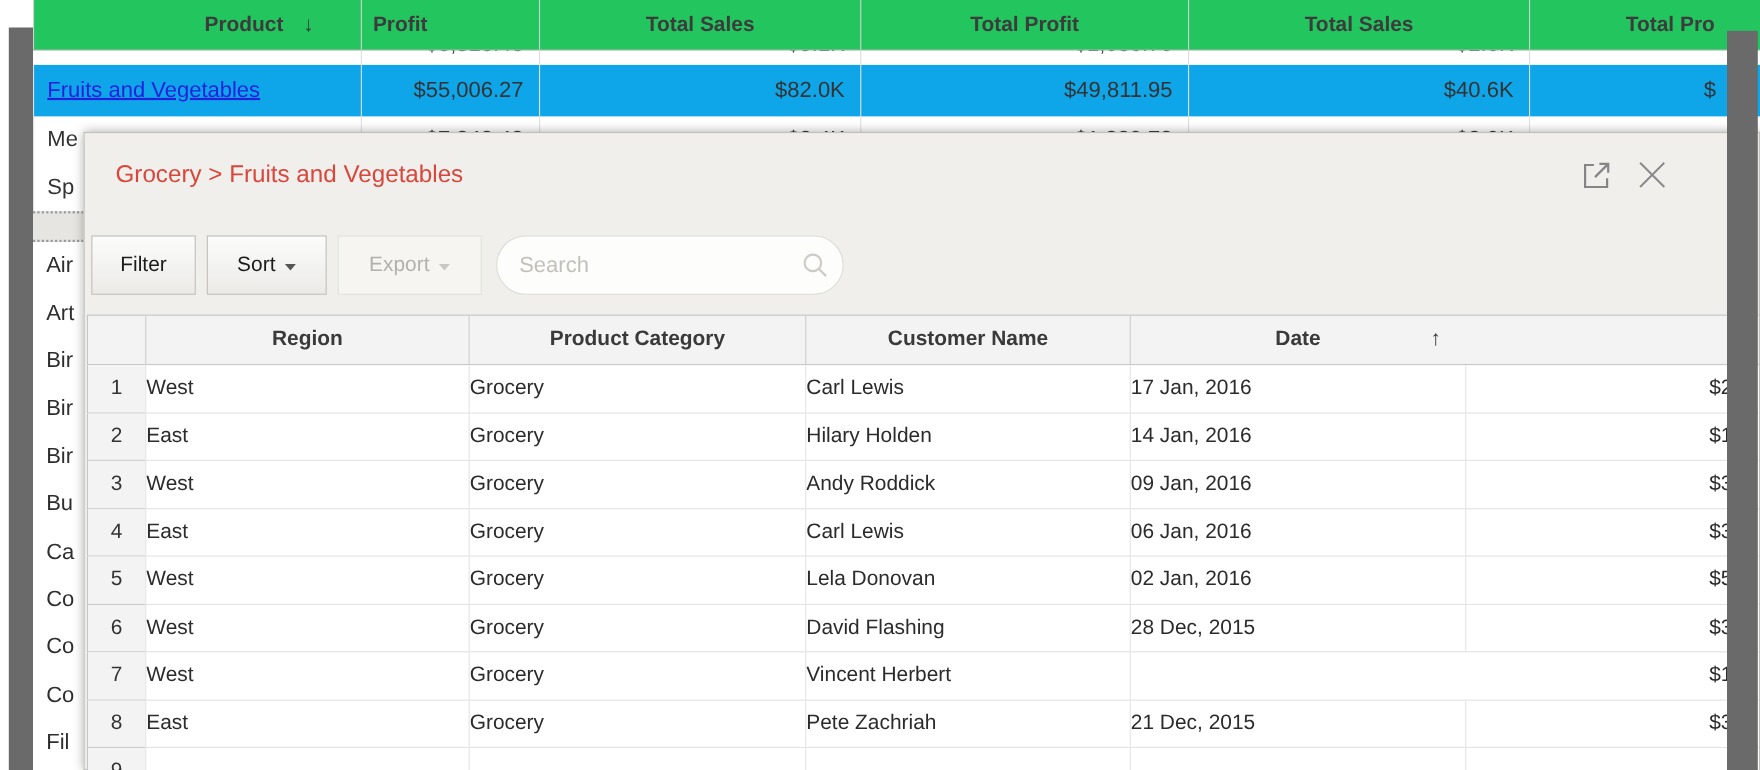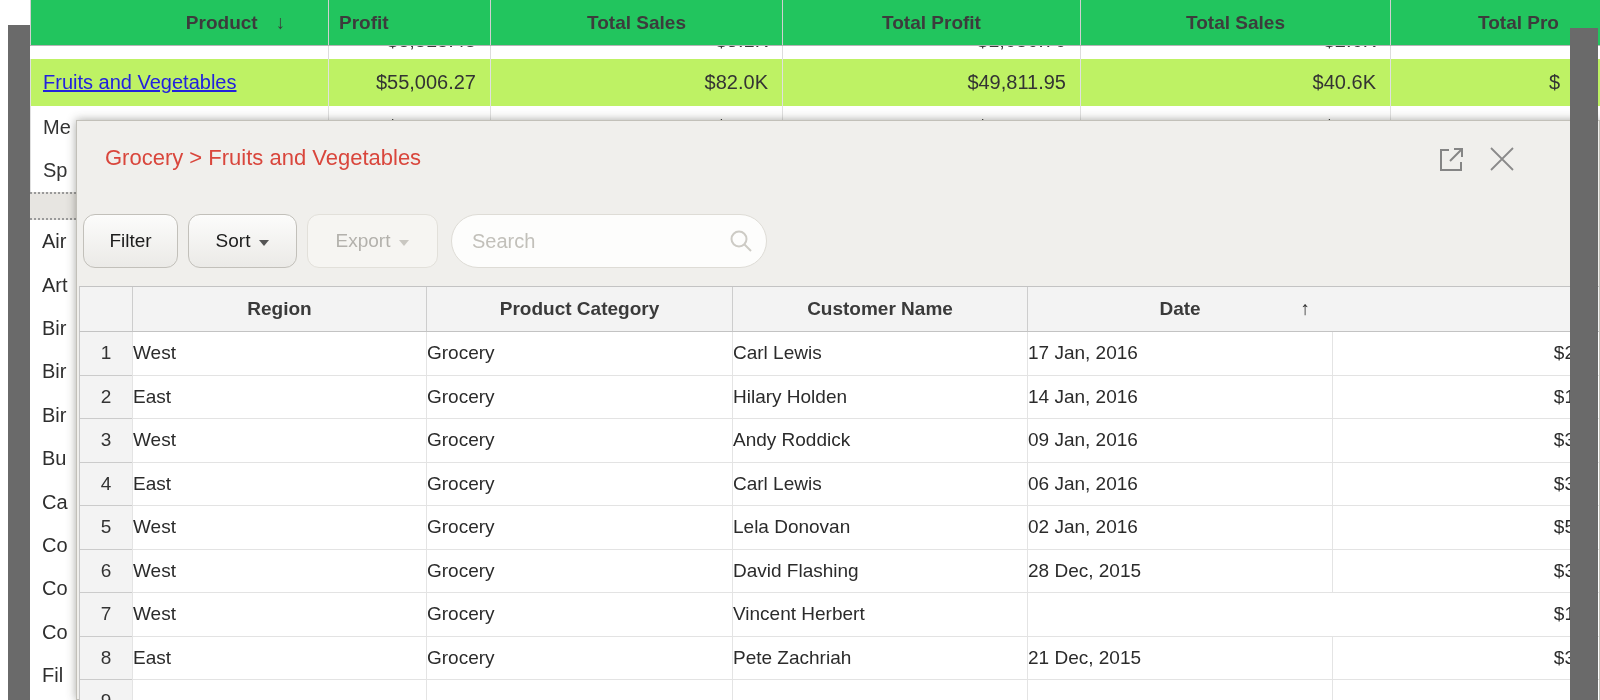--- a/index.html
+++ b/index.html
@@ -15,21 +15,21 @@
   .w1{width:298px}.w2{width:162px}.w3{width:292px}.w4{width:298px}.w5{width:310px}.w6{width:210px}
   .bg-header{height:45px;background:#22c55e;border-bottom:1px solid #b5b5b5;
              font-weight:bold;font-size:19px;color:#3c3c3c;align-items:center;}
   .bg-header .bg-col{justify-content:center;border-left:1px solid #d0d0d0;}
   .bg-header .hleft{justify-content:flex-start;padding-left:10px;}
   .bg-header .hcut{justify-content:flex-start;padding-left:87px;}
   .sort-arrow{font-weight:bold;color:#3c3c3c;margin-left:18px;font-size:19px;}
   .bg-sliver{height:13px;background:#fff;}
   .bg-sliver .bg-col{position:relative;justify-content:flex-end;padding-right:14px;}
   .bg-sliver span{display:block;line-height:43px;margin-top:-24px;font-size:20px;color:#3a3a3a;}
-  .bg-blue{height:47px;background:#bef264;font-size:20px;}
+  .bg-blue{height:47px;background:#0ea5e9;font-size:20px;}
   .bg-blue .bg-col,.bg-plain .bg-col{border-left:1px solid #e0e0e0;}
   .val{justify-content:flex-end;padding-right:14px;color:#333;}
   .val-cut{justify-content:flex-end;padding-right:40px;color:#333;}
   .label-cell{justify-content:flex-start;padding-left:12px;}
   a.bg-link{color:#2222dd;text-decoration:underline;}
   .bg-plain{height:43px;background:#fff;font-size:20px;}
   .bg-band{height:24px;background:#e7e5e1;border-top:2px dotted #9a9a9a;
            border-bottom:2px dotted #9a9a9a;box-sizing:content-box;}
   .bg-item{height:43.4px;display:flex;align-items:center;padding-left:12px;
            font-size:20px;color:#2e2e2e;background:#fff;}
@@ -39,21 +39,21 @@
          border:1px solid #c2c0b9;box-sizing:border-box;z-index:10;
          box-shadow:0 0 9px rgba(60,60,50,.45);}
   .modal-title{position:absolute;left:28px;top:24px;font-size:22px;color:#d9463c;white-space:nowrap;}
   .modal-icon{position:absolute;top:23px;width:30px;height:30px;cursor:pointer;}
   .icon-expand{right:133px;}
   .icon-close{right:82px;}
 
   .toolbar-btn{position:absolute;top:93px;height:54px;box-sizing:border-box;
         display:flex;align-items:center;justify-content:center;gap:9px;
         font-size:19px;color:#1c1c1c;background:linear-gradient(#fcfcfb,#ebeae7);
-        border:1px solid #c2c0ba;border-radius:12px;cursor:pointer;}
+        border:1px solid #c2c0ba;border-radius:0;cursor:pointer;}
   .btn-filter{left:6px;width:95px;}
   .btn-sort{left:111px;width:109px;}
   .btn-export{left:230px;width:131px;background:#f6f5f2;border-color:#e2e0da;color:#b3b1ac;cursor:default;}
   .caret{width:0;height:0;border-left:5px solid transparent;border-right:5px solid transparent;
          border-top:6px solid #555;margin-top:3px;}
   .caret.dim{border-top-color:#c9c7c1;}
   .searchbox{position:absolute;left:374px;top:93px;width:316px;height:54px;box-sizing:border-box;}
   .searchbox input{width:100%;height:100%;box-sizing:border-box;border:1px solid #deDCd6;
         border-radius:27px;background:#fdfdfc;padding:0 52px 0 20px;font-size:20px;color:#333;
         font-family:"Liberation Sans","DejaVu Sans",sans-serif;outline:none;}

